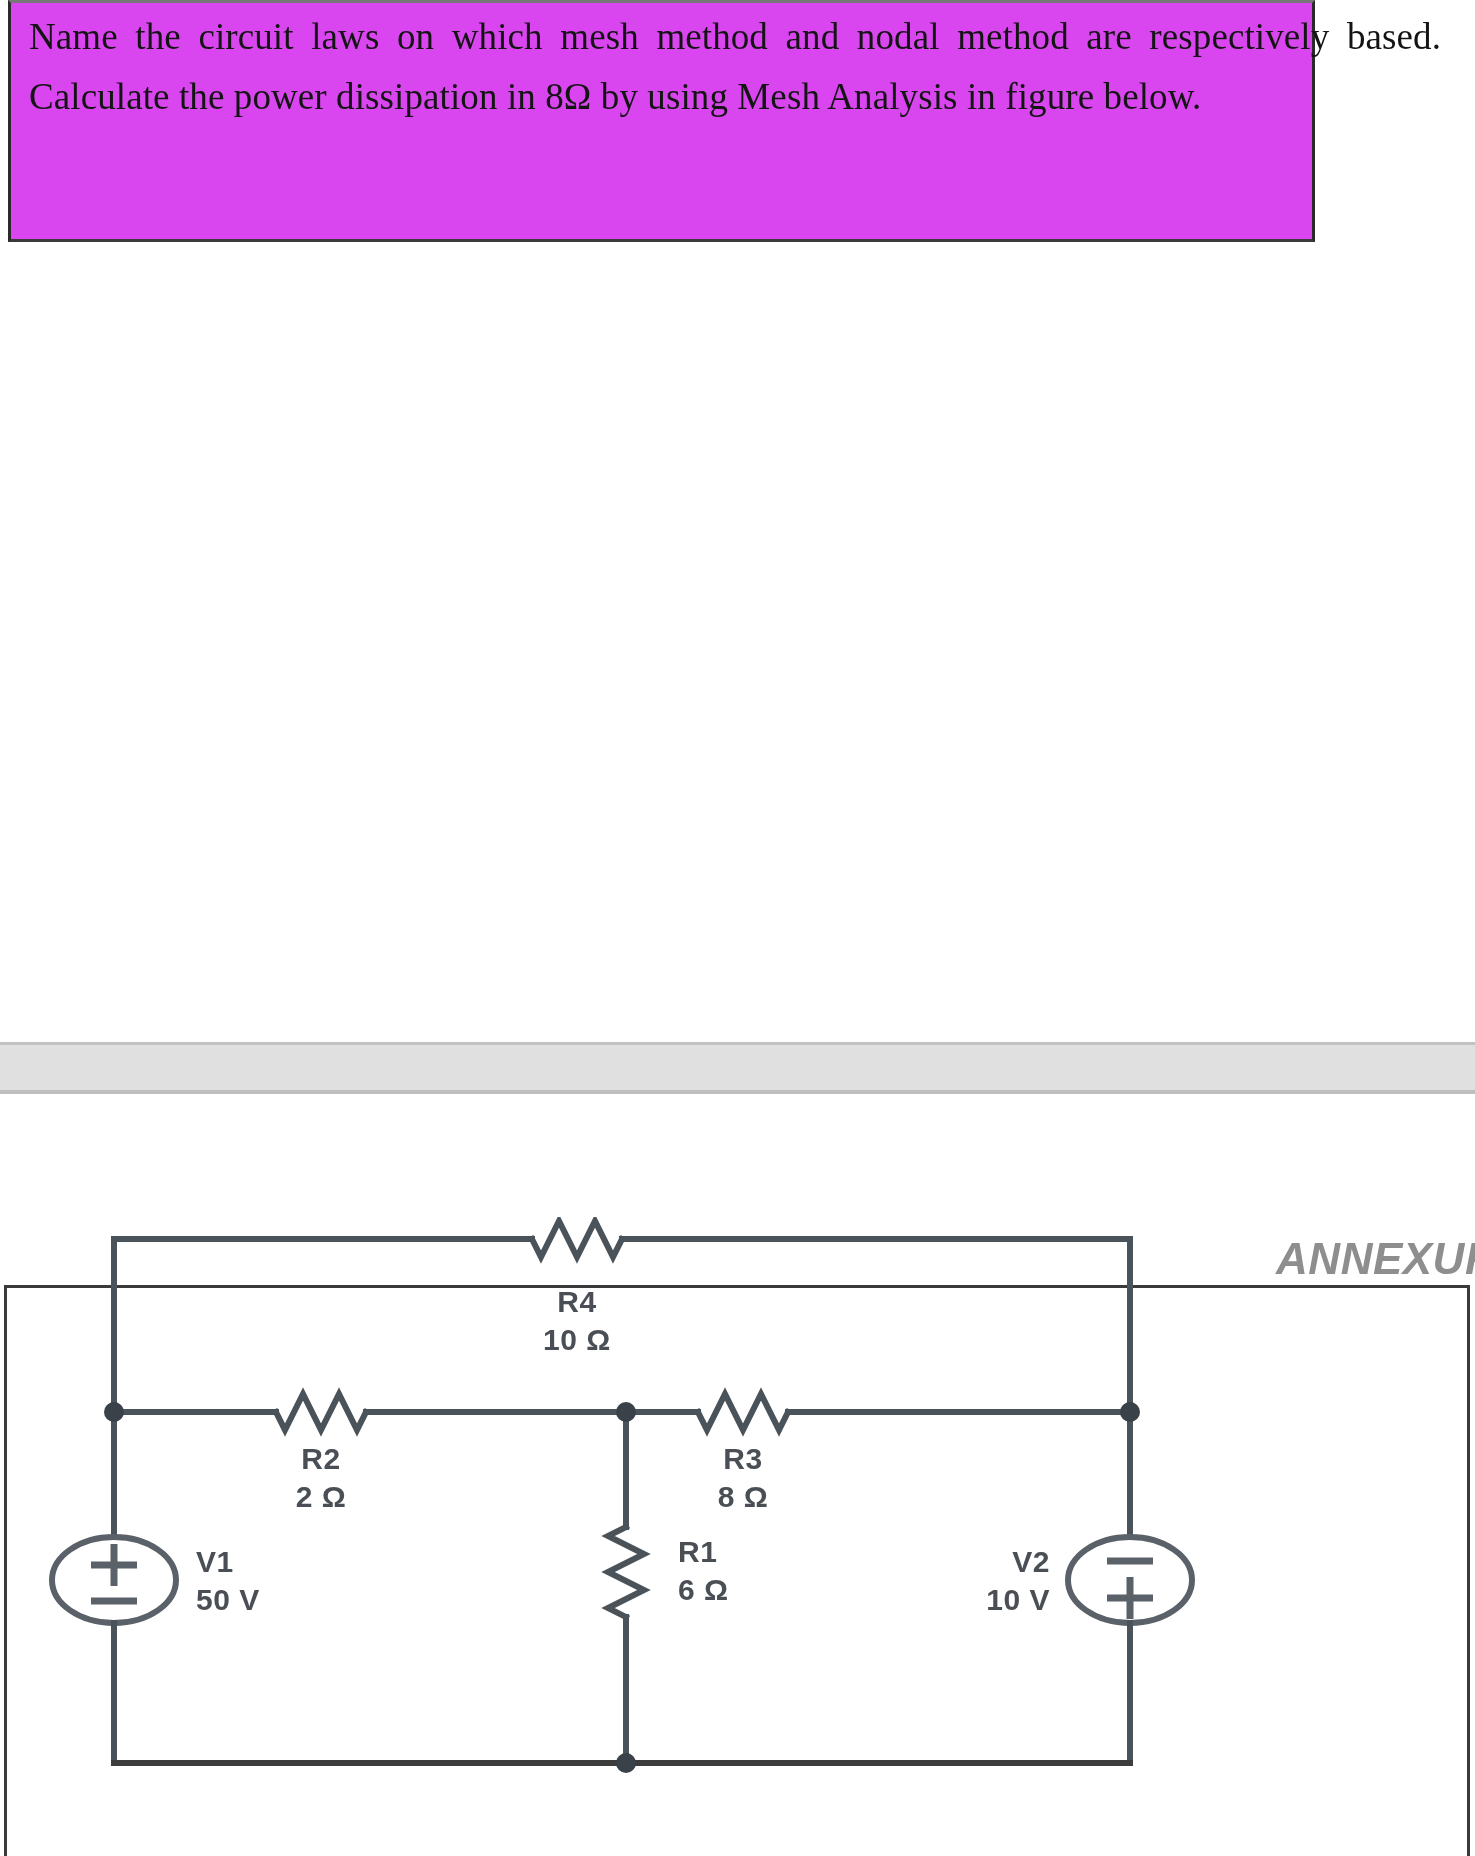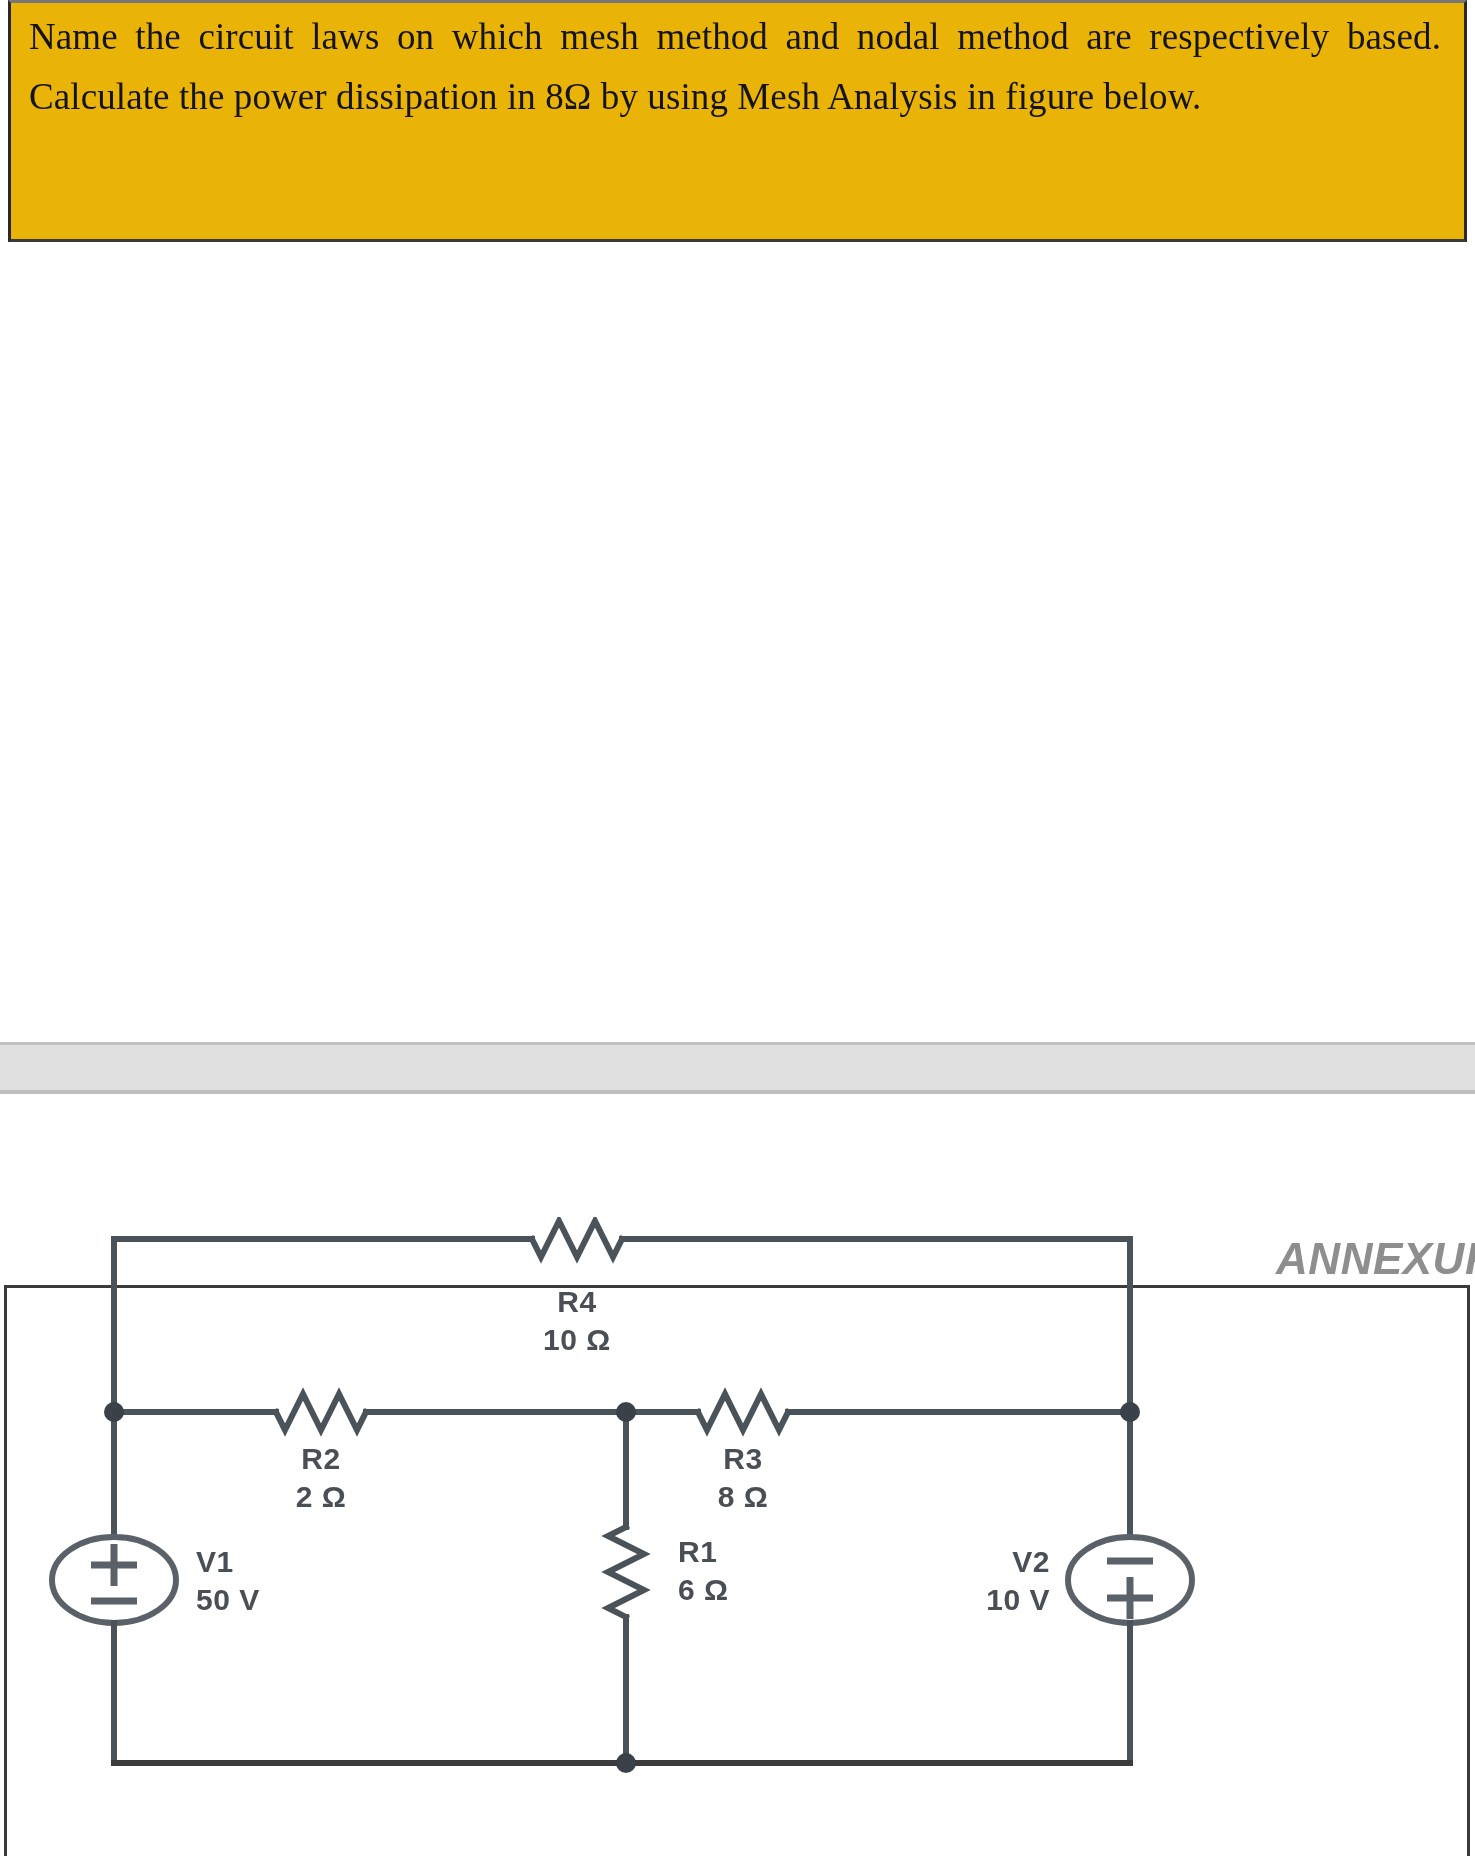--- a/index.html
+++ b/index.html
@@ -13,28 +13,28 @@
     position: relative;
     overflow: hidden;
     font-family: "Liberation Serif", serif;
   }
 
   
   #question-box {
     position: absolute;
     left: 8px;
     top: 0px;
-    width: 1459px;
+    width: 1307px;
     height: 242px;
     box-sizing: border-box;
     border-left: 3px solid #2a2a2a;
     border-right: 3px solid #2a2a2a;
     border-bottom: 3px solid #3a3a3a;
     border-top: 3px solid #777777;
-    background: #eab308;
+    background: #d946ef;
   }
   #question-text {
     position: absolute;
     left: 18px;
     top: 4px;
     width: 1412px;
     font-family: "Liberation Serif", serif;
     font-size: 37px;
     line-height: 60px;
     color: #141414;

